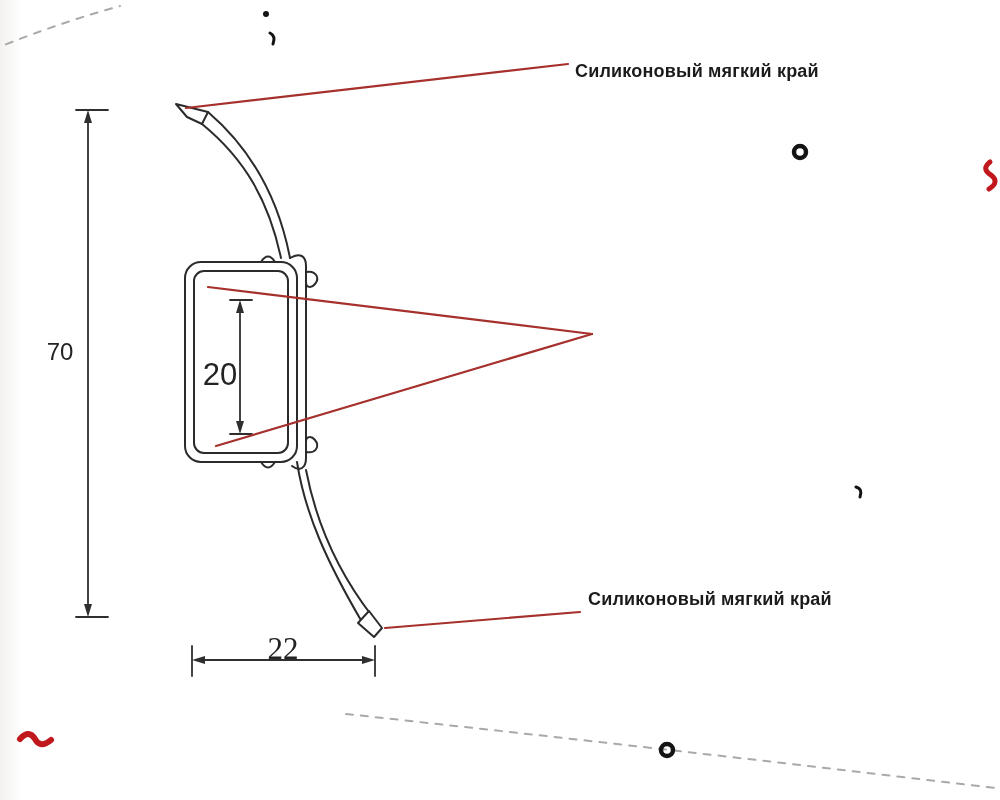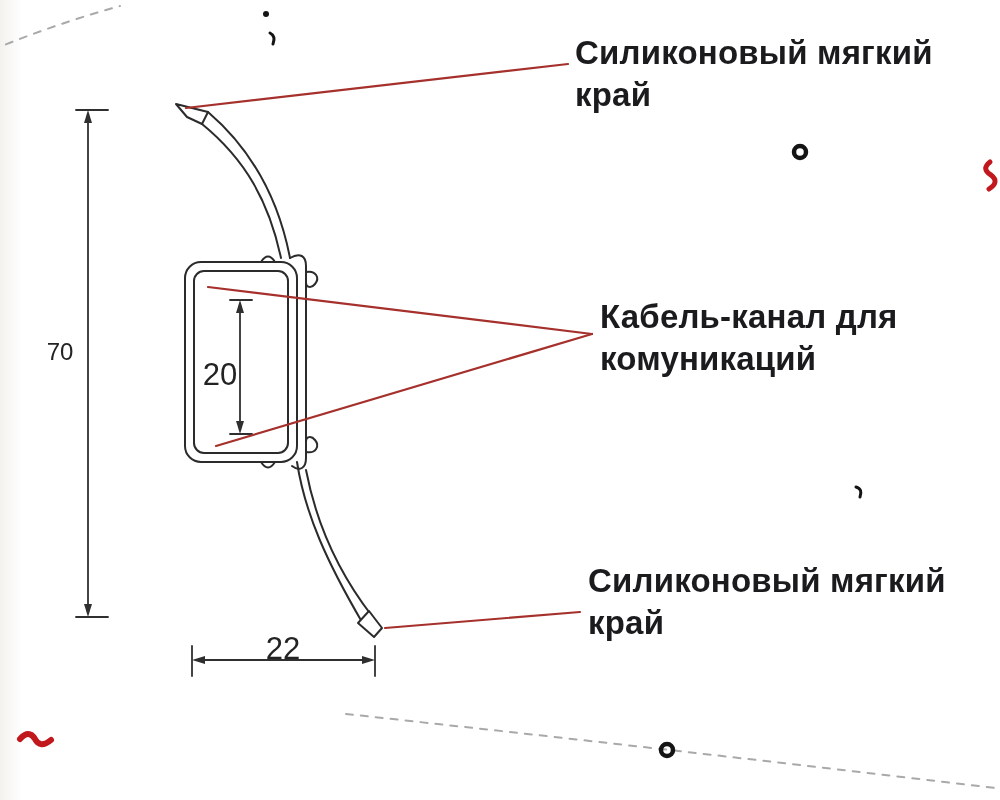--- a/index.html
+++ b/index.html
@@ -10,23 +10,24 @@
     overflow: hidden;
     background: linear-gradient(90deg, #f3f2ef 0px, #ffffff 22px),
                 #ffffff;
     font-family: "Liberation Sans", sans-serif;
   }
   .stage svg { position: absolute; left: 0; top: 0; }
   .annotation {
     position: absolute;
     color: #1b1b1d;
     font-weight: 700;
-    font-size: 33px;
+    font-size: 18px;
     line-height: 1.28;
     letter-spacing: 0.2px;
+    margin-top: 28px;
   }
   .dim-label {
     position: absolute;
     color: #232323;
     font-weight: 400;
     font-size: 31px;
     text-align: center;
   }
 </style>
 </head>
@@ -104,23 +105,22 @@
     <g stroke="#a5302c" stroke-width="2.2" fill="none" stroke-linecap="round">
       <path d="M 568 64 L 186 108"></path>
       <path d="M 592 334 L 208 287"></path>
       <path d="M 592 334 L 216 446"></path>
       <path d="M 580 612 L 385 628"></path>
     </g>
   </svg>
 
   <div class="annotation" style="left:575px; top:32px; width:405px;">Силиконовый мягкий край</div>
 
-  <div class="annotation" style="left:600px; top:296px; width:370px;">Кабель-канал для комуникаций</div>
 
   <div class="annotation" style="left:588px; top:560px; width:405px;">Силиконовый мягкий край</div>
 
   <div class="dim-label" style="left:40px; top:338px; width:40px; font-size:24px;">70</div>
 
   <div class="dim-label" style="left:202px; top:357px; width:36px;">20</div>
 
-  <div class="dim-label" style="left:258px; top:631px; width:50px;">22</div>
+  <div class="dim-label" style="left:258px; top:631px; width:50px;font-family:Liberation Serif, serif;">22</div>
 
 </div>
 
 </body></html>

